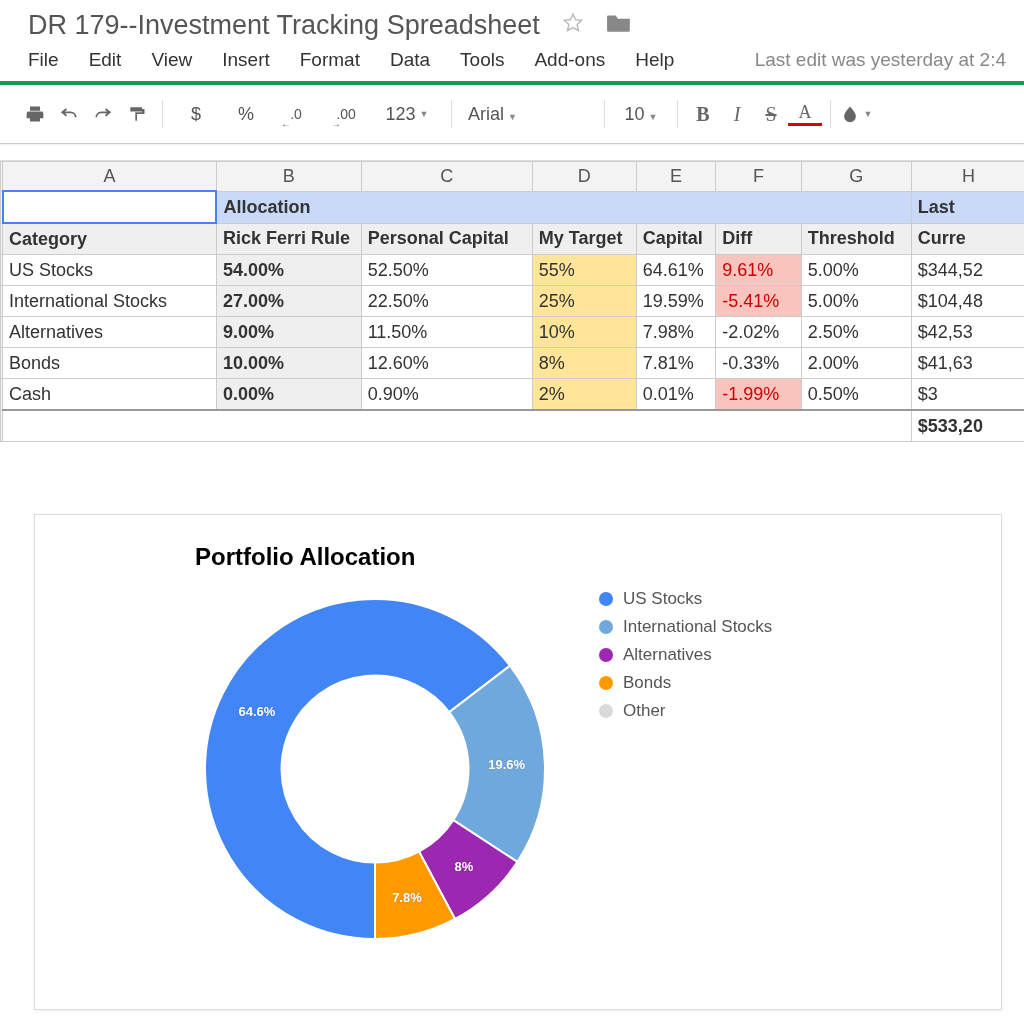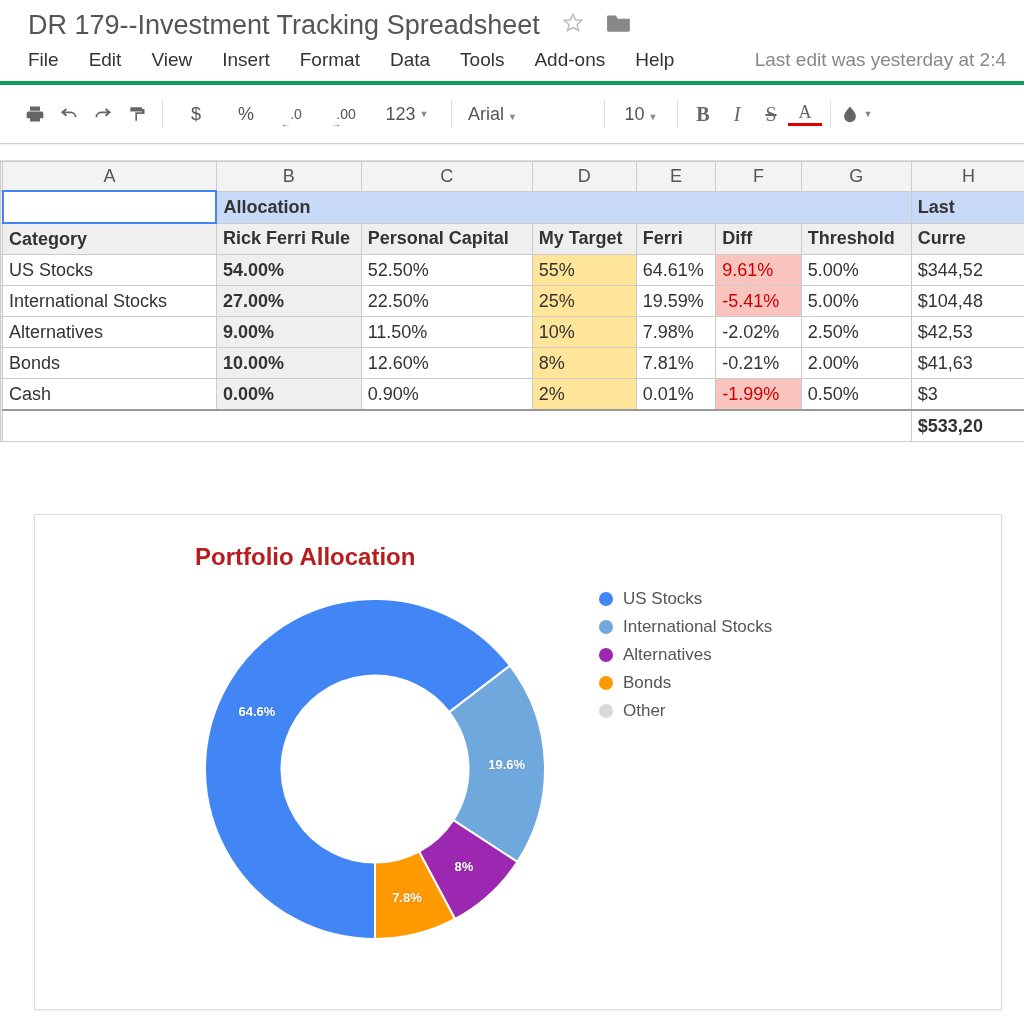--- a/index.html
+++ b/index.html
@@ -137,21 +137,21 @@
     height: 496px;
     background: #fff;
     border: 1px solid #ddd;
     box-shadow: 0 1px 3px rgba(0,0,0,0.08);
     padding: 28px 28px 14px 160px;
     box-sizing: border-box;
   }
   .chart-title {
     font-size: 24px;
     font-weight: bold;
-    color: #b91c1c;
+    color: #000000;
     margin-bottom: 18px;
   }
   .chart-body { display: flex; gap: 44px; }
   .donut { position: relative; width: 360px; height: 360px; }
   .donut svg { width: 360px; height: 360px; }
   .slice-label {
     position: absolute;
     color: #fff;
     font-size: 13px;
     font-weight: bold;
@@ -276,21 +276,21 @@
   <td class="activecell" data-name="cell-A1"></td>
   <td class="hdr-blue" colspan="6" data-name="header-allocation">Allocation</td>
   <td class="hdr-blue trunc" data-name="header-value">Last</td>
       </tr>
       <tr>
         <td class="rowhead"></td>
   <td class="hdr-cell" data-name="header-category">Category</td>
   <td class="hdr-cell num" data-name="header-rick">Rick Ferri Rule</td>
   <td class="hdr-cell num" data-name="header-personal">Personal Capital</td>
   <td class="hdr-cell num" data-name="header-target">My Target</td>
-  <td class="hdr-cell num" data-name="header-actual">Ferri</td>
+  <td class="hdr-cell num" data-name="header-actual">Capital</td>
   <td class="hdr-cell num" data-name="header-diff">Diff</td>
   <td class="hdr-cell num" data-name="header-threshold">Threshold</td>
   <td class="hdr-cell num trunc" data-name="header-current">Curre</td>
       </tr>
       <tr data-name="table-row">
         <td class="rowhead"></td>
     <td class="" data-name="cell-category">US Stocks</td>
     <td class="num hdr-cell" data-name="cell-rick">54.00%</td>
     <td class="num" data-name="cell-personal">52.50%</td>
     <td class="num yellow" data-name="cell-target">55%</td>
@@ -321,21 +321,21 @@
     <td class="num" data-name="cell-threshold">2.50%</td>
     <td class="num trunc" data-name="cell-value">$42,53</td>
       </tr>
       <tr data-name="table-row">
         <td class="rowhead"></td>
     <td class="" data-name="cell-category">Bonds</td>
     <td class="num hdr-cell" data-name="cell-rick">10.00%</td>
     <td class="num" data-name="cell-personal">12.60%</td>
     <td class="num yellow" data-name="cell-target">8%</td>
     <td class="num" data-name="cell-actual">7.81%</td>
-    <td class="num" data-name="cell-diff">-0.21%</td>
+    <td class="num" data-name="cell-diff">-0.33%</td>
     <td class="num" data-name="cell-threshold">2.00%</td>
     <td class="num trunc" data-name="cell-value">$41,63</td>
       </tr>
       <tr data-name="table-row">
         <td class="rowhead"></td>
     <td class=" bbottom" data-name="cell-category">Cash</td>
     <td class="num hdr-cell bbottom" data-name="cell-rick">0.00%</td>
     <td class="num bbottom" data-name="cell-personal">0.90%</td>
     <td class="num yellow bbottom" data-name="cell-target">2%</td>
     <td class="num bbottom" data-name="cell-actual">0.01%</td>

